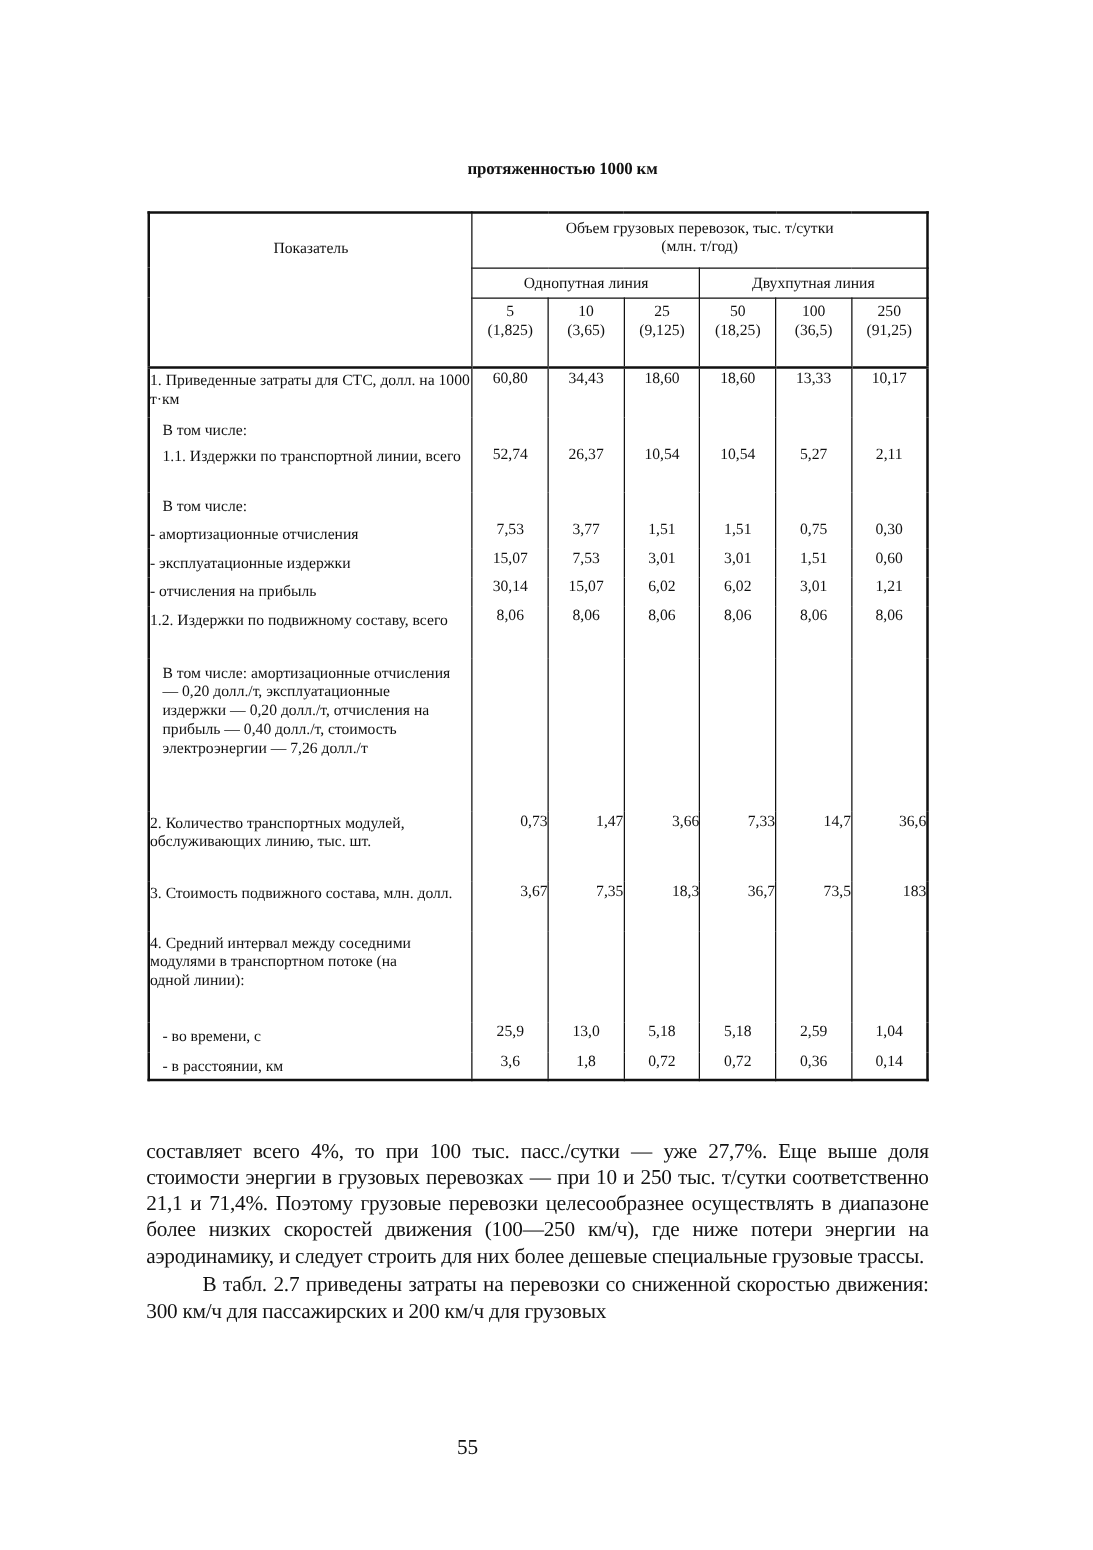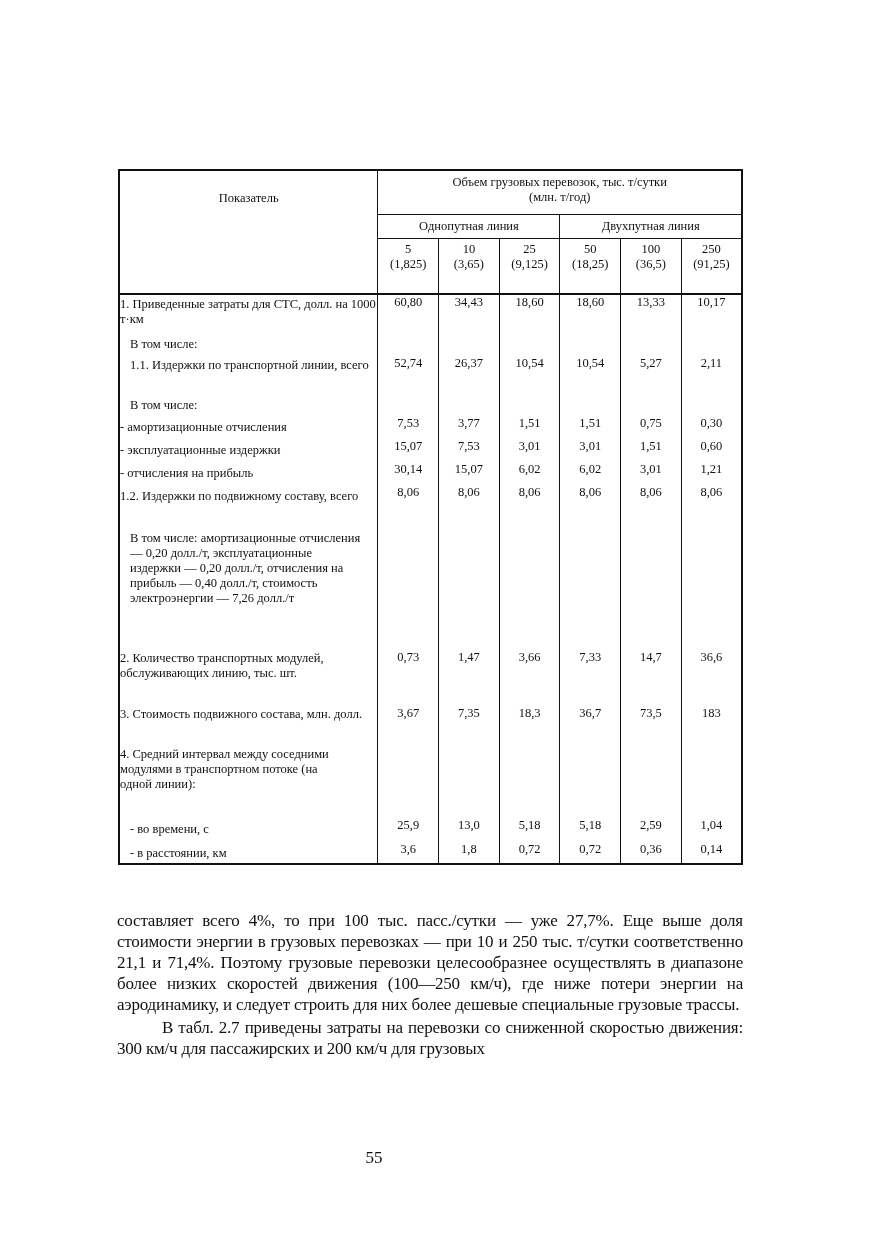--- a/index.html
+++ b/index.html
@@ -10,31 +10,32 @@
   table.t { position: absolute; left: 118px; top: 169px; width: 625px; border-collapse: collapse;
             table-layout: fixed; font-size: 12.5px; line-height: 15px; }
   table.t td, table.t th { border-left: 1px solid #111; border-right: 1px solid #111; padding: 0; vertical-align: top; font-weight: normal; }
   table.t { border: 2px solid #111; }
   .hdr th { border-bottom: 1px solid #111; border-top: 1px solid #111; text-align: center; }
   .col0 { width: 256px; }
   .num { width: 60px; }
   td.lbl { padding-left: 4px; padding-right: 2px; text-align: left; }
   td.lbl.ind { padding-left: 10px; }
   td.v { text-align: center; vertical-align: bottom; padding-bottom: 2px; }
-  td.v.top { vertical-align: top; padding-top: 1px; }
+  td.v.top { vertical-align: top; padding-top: 1px; text-align: right; }
   .para { position: absolute; left: 117px; width: 626px; font-size: 17px; line-height: 21px;
           text-align: justify; letter-spacing: -0.2px; }
   .para p { margin: 0; }
   .para p.indent { text-indent: 45px; }
   .pageno { position: absolute; top: 1148px; left: 0; width: 748px; text-align: center; font-size: 17px; }
 </style>
 </head>
 <body>
 
 <div class="caption">
+  <div>протяженностью 1000 км</div>
 </div>
 
 <table class="t">
   <colgroup>
     <col class="col0">
       <col class="num">
       <col class="num">
       <col class="num">
       <col class="num">
       <col class="num">

